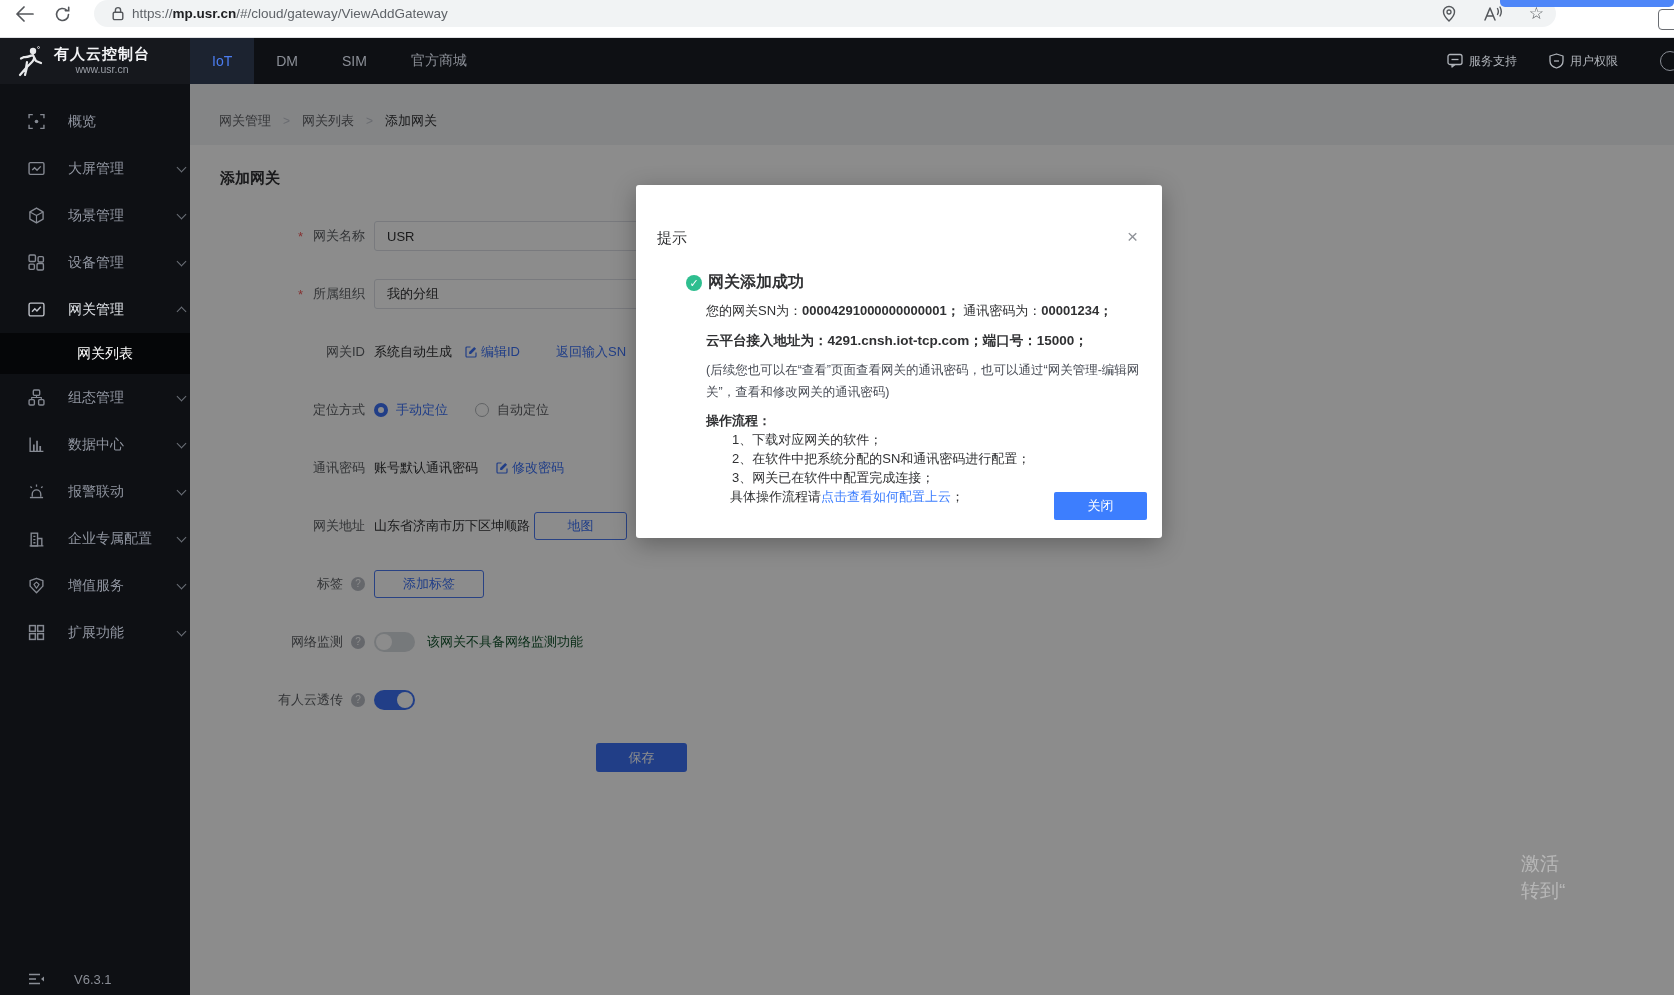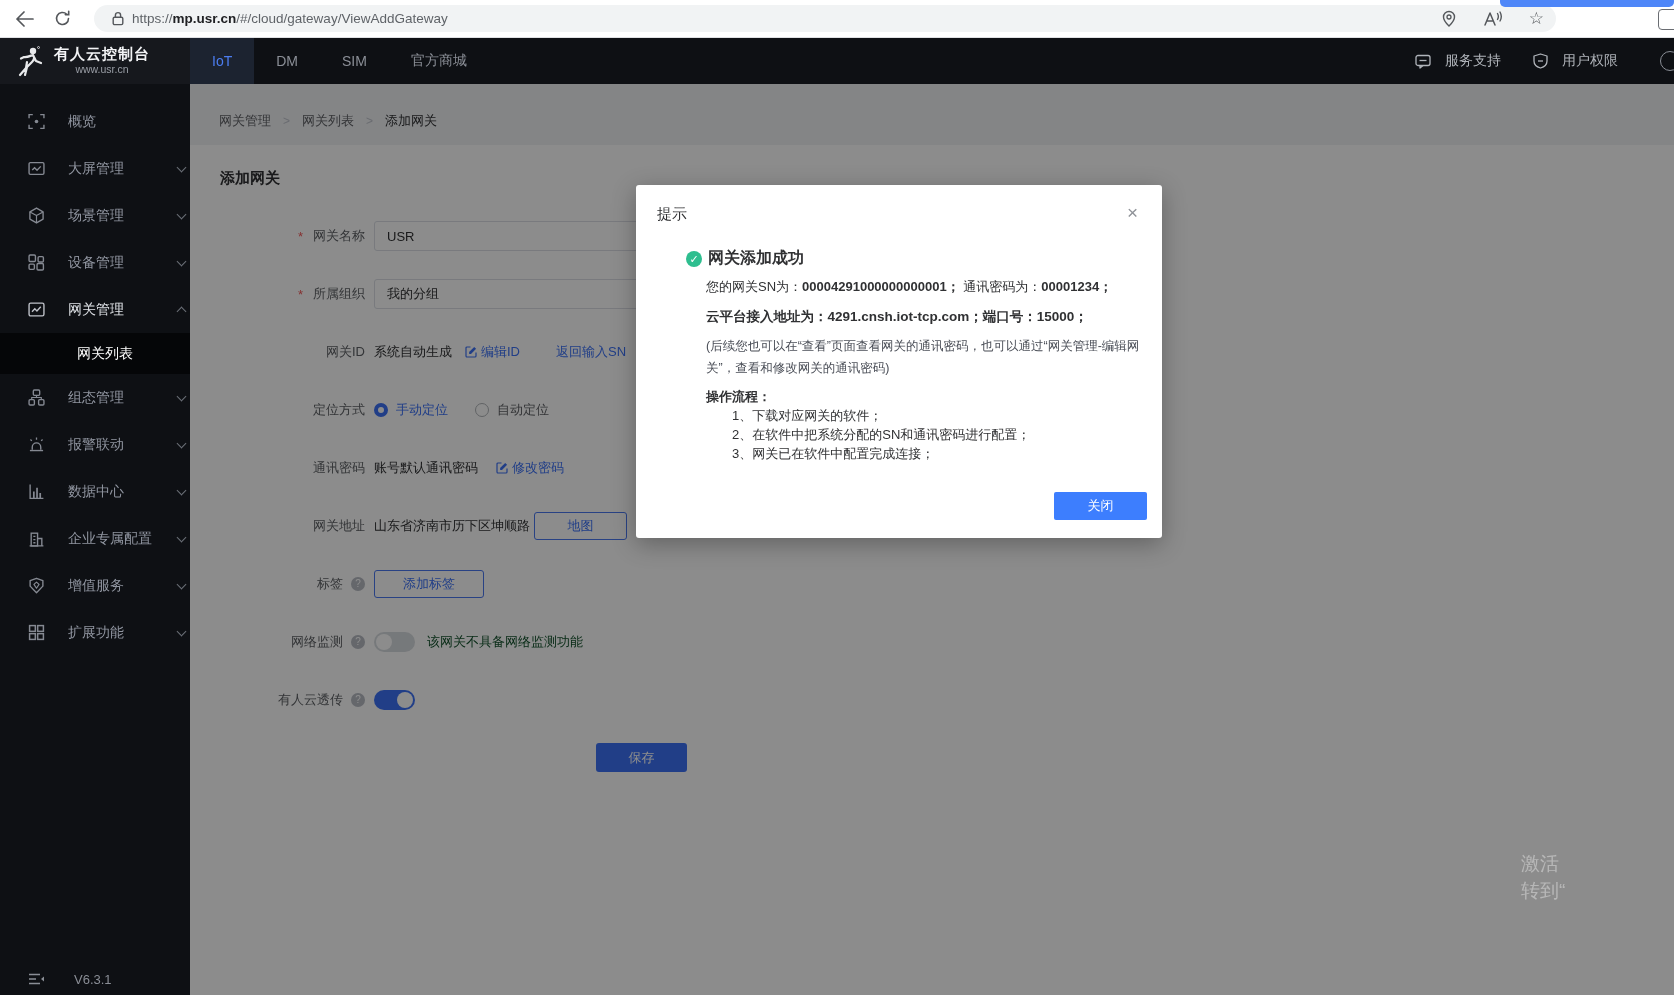--- a/index.html
+++ b/index.html
@@ -1,21 +1,21 @@
 <!DOCTYPE html>
 <html><head>
 <meta charset="utf-8">
 <style>
   * { margin:0; padding:0; box-sizing:border-box; }
   html,body { width:1674px; height:995px; overflow:hidden; }
   body { font-family:"Liberation Sans","DejaVu Sans",sans-serif; }
   .screen { position:relative; width:1674px; height:995px; background:#fff; overflow:hidden; }
 
   
-  .browser-bar { position:relative; height:38px; background:#fff; display:flex; align-items:center; border-bottom:1px solid #e0e1e4; }
+  .browser-bar { position:relative; height:38px; background:#fff; display:flex; align-items:flex-start; border-bottom:1px solid #e0e1e4; }
   .b-btn { width:28px; height:28px; display:flex; align-items:center; justify-content:center; color:#54575b; margin-left:10px; cursor:pointer; }
   .b-btn svg { display:block; }
   .url-pill { position:relative; height:27px; background:#f1f3f4; border-radius:14px; flex:0 0 auto; width:1462px; margin-left:18px; display:flex; align-items:center; padding:0 12px; }
   .lock-icon { margin:0 8px 0 6px; display:flex; }
   .url-text { font-size:13.5px; color:#5f6368; white-space:nowrap; }
   .url-text .host { color:#202124; font-weight:bold; }
   .pill-right { position:absolute; right:12px; display:flex; align-items:center; gap:26px; }
   .pill-ic { display:flex; align-items:center; color:#54575b; cursor:pointer; }
   .star-glyph { font-size:17px; line-height:17px; color:#54575b; }
   .top-blue-strip { position:absolute; top:0; left:1500px; width:174px; height:7px; background:#4e86f8; border-radius:0 0 5px 5px; z-index:3; }
@@ -26,21 +26,21 @@
   .logo-box { width:190px; background:#16181d; display:flex; align-items:center; padding-left:16px; flex:0 0 auto; }
   .logo-mark { width:30px; height:32px; margin-right:8px; flex:0 0 auto; }
   .logo-txt { line-height:1.1; }
   .logo-title { color:#f2f3f5; font-size:15px; font-weight:bold; letter-spacing:1px; }
   .logo-sub { color:#9a9ea6; font-size:10.5px; text-align:center; margin-top:1px; }
   .nav-tabs { display:flex; align-items:stretch; }
   .nav-tab { display:flex; align-items:center; padding:0 22px; font-size:14px; color:#8b8f97; cursor:pointer; }
   .nav-tab.active { background:#1c2330; color:#4c7df0; }
   .header-spacer { flex:1; }
   .header-right { display:flex; align-items:center; gap:32px; padding-right:56px; }
-  .hr-item { display:flex; align-items:center; gap:14px; color:#b0b4ba; font-size:14px; cursor:pointer; }
+  .hr-item { display:flex; align-items:flex-start; gap:6px; color:#b0b4ba; font-size:12px; cursor:pointer; }
   .partial-avatar { position:absolute; left:1660px; top:51px; width:20px; height:20px; border:1.5px solid #8b8f97; border-radius:50%; }
 
   
   .app-body { display:flex; height:911px; }
   .sidebar { position:relative; width:190px; background:#0e1014; flex:0 0 auto; padding-top:14px; }
   .side-item { height:47px; display:flex; align-items:center; padding:0 5px 0 28px; cursor:pointer; }
   .sicon { width:17px; height:17px; margin-right:23px; display:flex; flex:0 0 auto; }
   .sicon svg { width:17px; height:17px; }
   .slabel { font-size:14px; color:#9095a0; flex:1; }
   .side-item.open .slabel { color:#dfe2e7; }
@@ -78,21 +78,21 @@
   .toggle .knob { position:absolute; top:2px; left:2px; width:16px; height:16px; border-radius:50%; background:#fff; }
   .toggle.on { background:#3d72f6; }
   .toggle.on .knob { left:23px; }
   .hint { font-size:13px; color:#14532d; margin-left:12px; }
   .save-btn { margin-left:376px; width:91px; height:29px; background:#3d72f6; color:#fff; border:none; border-radius:3px; font-size:13px; cursor:pointer; font-family:inherit; }
   .overlay { position:absolute; inset:0; background:rgba(0,0,0,0.45); z-index:10; }
   .watermark { position:absolute; left:1331px; top:766px; z-index:12; color:rgba(255,255,255,0.38); font-size:19px; line-height:27px; white-space:nowrap; }
 
   
   .modal { position:absolute; left:636px; top:185px; width:526px; height:353px; background:#fff; border-radius:3px; box-shadow:0 6px 24px rgba(0,0,0,0.3); z-index:30; }
-  .modal-head { padding:20px 24px 0 21px; display:flex; align-items:flex-start;gap:16px; }
+  .modal-head { padding:44px 24px 0 21px; display:flex; align-items:flex-start;gap:16px; }
   .modal-title { font-size:15px; color:#303133; }
   .modal-close { margin-left:auto; color:#909399; font-size:19px; line-height:16px; cursor:pointer; }
   .modal-body { padding:24px 24px 0 50px; }
   .msg-head { display:flex; align-items:center; gap:6px; }
   .check-circle { width:16px; height:16px; border-radius:50%; background:#2ebe8f; color:#fff; font-size:11px; line-height:16px; text-align:center; flex:0 0 auto; }
   .msg-title { font-size:16px; font-weight:bold; color:#303133; }
   .msg-block { margin:8px 0 0 20px; font-size:13px; color:#303133; }
   .m-line1 { line-height:19px; }
   .m-line1 b { font-weight:bold; }
   .m-line2 { margin-top:11px; font-weight:bold; font-size:13.5px; line-height:19px; }
@@ -260,36 +260,36 @@
               <rect x="10" y="10" width="5" height="5" rx="1" stroke="#858992" stroke-width="1.3" fill="none"></rect>
               <path d="M8 6v2M3.5 10V8h9v2" stroke="#858992" stroke-width="1.1" fill="none"></path>
             </svg>
           </span>
         <span class="slabel">组态管理</span>
         <span class="chev"></span>
       </div>
       <div class="side-item">
         <span class="sicon">
             <svg viewBox="0 0 16 16">
+              <path d="M2 1.5v13h12.5" stroke="#858992" stroke-width="1.3" fill="none"></path>
+              <path d="M5.5 14V8M8.5 14V4.5M11.5 14V9.5" stroke="#858992" stroke-width="1.6" fill="none"></path>
+            </svg>
+          </span>
+        <span class="slabel">数据中心</span>
+        <span class="chev"></span>
+      </div>
+      <div class="side-item">
+        <span class="sicon">
+            <svg viewBox="0 0 16 16">
               <path d="M4 13v-2.5a4 4 0 0 1 8 0V13" stroke="#858992" stroke-width="1.3" fill="none"></path>
               <path d="M1.8 13.7h12.4" stroke="#858992" stroke-width="1.3"></path>
               <path d="M8 3.5V1.5M3.6 4.6 2.3 3.3M12.4 4.6l1.3-1.3" stroke="#858992" stroke-width="1.2"></path>
             </svg>
           </span>
         <span class="slabel">报警联动</span>
-        <span class="chev"></span>
-      </div>
-      <div class="side-item">
-        <span class="sicon">
-            <svg viewBox="0 0 16 16">
-              <path d="M2 1.5v13h12.5" stroke="#858992" stroke-width="1.3" fill="none"></path>
-              <path d="M5.5 14V8M8.5 14V4.5M11.5 14V9.5" stroke="#858992" stroke-width="1.6" fill="none"></path>
-            </svg>
-          </span>
-        <span class="slabel">数据中心</span>
         <span class="chev"></span>
       </div>
       <div class="side-item">
         <span class="sicon">
             <svg viewBox="0 0 16 16">
               <rect x="3" y="3" width="6" height="12" stroke="#858992" stroke-width="1.3" fill="none"></rect>
               <path d="M9 8h4v7" stroke="#858992" stroke-width="1.3" fill="none"></path>
               <path d="M1.5 15h13M5 6h2M5 9h2M5 12h2" stroke="#858992" stroke-width="1.2"></path>
             </svg>
           </span>
@@ -468,20 +468,21 @@
         <span class="msg-title">网关添加成功</span>
       </div>
       <div class="msg-block">
         <div class="m-line1"><span>您的网关SN为：</span><b>00004291000000000001；</b> <span>通讯密码为：</span><b>00001234；</b></div>
         <div class="m-line2">云平台接入地址为：4291.cnsh.iot-tcp.com；端口号：15000；</div>
         <div class="m-note">(后续您也可以在“查看”页面查看网关的通讯密码，也可以通过“网关管理-编辑网关”，查看和修改网关的通讯密码)</div>
         <div class="m-flow">操作流程：</div>
         <div class="m-step">1、下载对应网关的软件；</div>
         <div class="m-step">2、在软件中把系统分配的SN和通讯密码进行配置；</div>
         <div class="m-step">3、网关已在软件中配置完成连接；</div>
+        <div class="m-more"><span>具体操作流程请</span><span class="inline-link">点击查看如何配置上云</span><span>；</span></div>
       </div>
     </div>
     <div class="modal-footer">
       <button class="close-btn">关闭</button>
     </div>
   </div>
 
 </div>
 
 </body></html>

